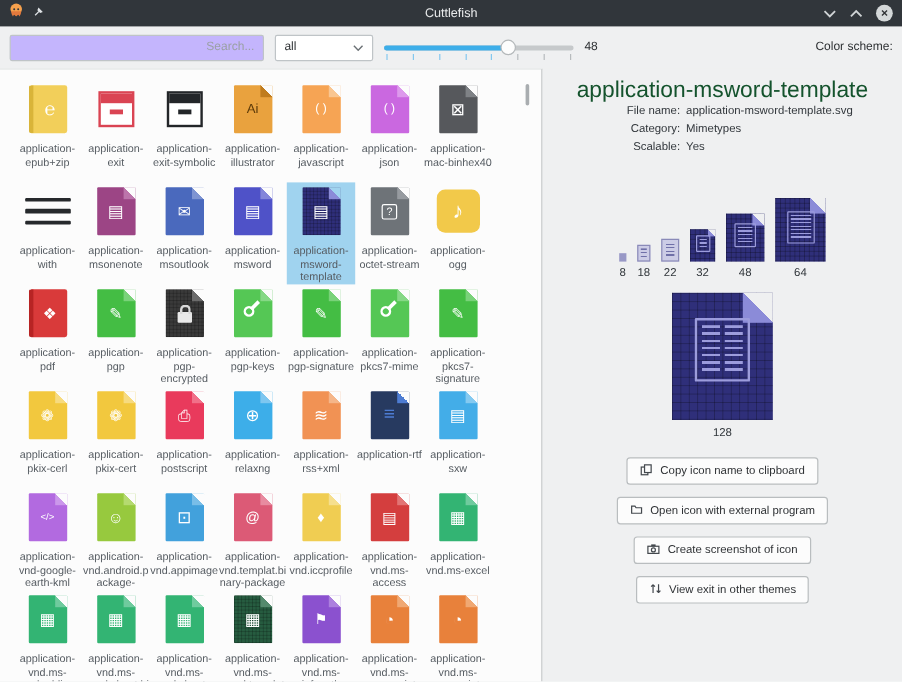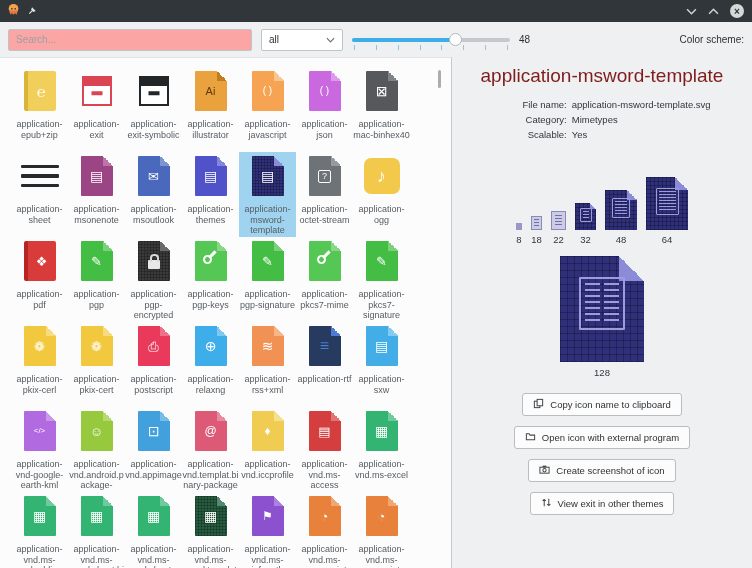--- a/index.html
+++ b/index.html
@@ -12,22 +12,22 @@
   .titlebar { height:22px; background:#31363b; position:relative; display:flex; align-items:center; flex:none; }
   .tb-left { display:flex; align-items:center; gap:7px; margin-left:7px; z-index:2; }
   .tb-title { position:absolute; left:0; right:0; text-align:center; font-size:10.5px; color:#e9ebec; }
   .tb-right { margin-left:auto; display:flex; align-items:center; gap:11px; margin-right:8px; z-index:2; }
   .winbtn { display:flex; align-items:center; justify-content:center; cursor:default; }
   .closebtn { width:14px; height:14px; border-radius:50%; background:#d4d8d9; color:#2e3134;
               font-size:10px; line-height:13px; text-align:center; font-weight:bold; }
 
   
   .toolbar { height:35px; display:flex; align-items:center; padding:0 8px; gap:9px; background:#eff0f1; flex:none; }
-  .search { width:244px; height:22px; background:#fca5a5; border:1px solid #bfc4c7; border-radius:2px;
-            font-size:10px; padding:0 7px; color:#2e3134; font-family:inherit; outline:none; }
+  .search { width:212px; height:22px; background:#c4b5fd; border:1px solid #bfc4c7; border-radius:2px;
+            font-size:10px; padding:0 7px; color:#2e3134; font-family:inherit; outline:none;text-align:right; }
   .search::placeholder { color:#9aa0a4; }
   .combo { height:22px; background:#fff; border:1px solid #bfc4c7; border-radius:2px; display:flex;
            align-items:center; font-size:10px; padding:0 7px; color:#2e3134; }
   .combo svg { margin-left:auto; }
   .combo-all { width:82px; }
   .combo-scheme { width:148px; }
 
   .slider { position:relative; width:158px; height:22px; }
   .slider .track { position:absolute; left:0; right:0; top:9px; height:4px; background:#c6c9cb; border-radius:2px; }
   .slider .fill  { position:absolute; left:0; width:66%; top:9px; height:4px; background:#3daee9; border-radius:2px; }
@@ -73,21 +73,21 @@
   .g-lock::before { content:""; position:absolute; left:2px; top:-6px; width:5px; height:6px;
                     border:2px solid #d8d8d8; border-bottom:none; border-radius:4px 4px 0 0; }
   .g-key { position:relative; width:9px; height:9px; border:2.5px solid #fff; border-radius:50%;
            transform:rotate(-45deg); margin:-4px 6px 0 0; z-index:1; }
   .g-key::after { content:""; position:absolute; left:100%; top:50%; width:9px; height:2.5px;
                   margin-top:-1.5px; background:#fff; }
 
   
   .right { flex:1; background:#eff0f1; display:flex; flex-direction:column; align-items:center;
            padding-top:8px; overflow:hidden; }
-  .dtitle { font-size:19px; color:#7f1d1d; margin-bottom:12px; }
+  .dtitle { font-size:19px; color:#14532d; }
   .fields { display:grid; grid-template-columns:auto auto; gap:4px 5px; font-size:9.5px; color:#31363b; }
   .fields .k { text-align:right;margin-left:29px; }
   .fields .v { text-align:left; }
   .previews { display:flex; align-items:flex-end; gap:9px; margin-top:27px; height:78px; }
   .pv { display:flex; flex-direction:column; align-items:center; gap:4px; font-size:9.5px; color:#31363b; }
   .large { margin-top:11px; display:flex; flex-direction:column; align-items:center; gap:5px;
            font-size:9.5px; color:#31363b; }
   .navydoc { position:relative; background:#2f2f7a; display:flex; justify-content:center; }
   .navydoc .fold2 { position:absolute; top:0; right:0;
                     background:linear-gradient(to bottom left, #eff0f1 50%, #8b8bd8 50%); }
@@ -119,20 +119,21 @@
           <circle cx="8.8" cy="6.2" r="0.9" fill="#31363b"></circle>
         </svg>
       </span>
       <span>
         <svg width="11" height="11" viewBox="0 0 12 12">
           <path d="M2.5 9.5 L6 6" stroke="#dfe3e6" stroke-width="1.2" fill="none"></path>
           <path d="M5.5 2.5 l4 4 -2.5 1 -2.5-2.5 z" fill="#dfe3e6"></path>
         </svg>
       </span>
     </div>
+    <div class="tb-title">Cuttlefish</div>
     <div class="tb-right">
       <span class="winbtn">
         <svg width="11" height="7" viewBox="0 0 10 6">
             <path d="M1 1l4 4 4-4" fill="none" stroke="#cfd3d5" stroke-width="1.4"></path>
           </svg>
       </span>
       <span class="winbtn">
         <svg width="11" height="7" viewBox="0 0 10 6">
             <path d="M1 5l4-4 4 4" fill="none" stroke="#cfd3d5" stroke-width="1.4"></path>
           </svg>
@@ -257,21 +258,21 @@
           <div class="cell">
             <div class="iconbox">
               <span class="menu">
                 <i></i>
                 <i></i>
                 <i></i>
               </span>
             </div>
             <div class="lbl">
               <div>application-</div>
-              <div>sheet</div>
+              <div>with</div>
             </div>
           </div>
           <div class="cell">
             <div class="iconbox">
               <span class="doc" style="background-color: rgb(156, 69, 133); --foldc: #bc74ab;">
                 <span class="fold"></span>
                 <span class="g" style="font-size: 14px;">▤</span>
               </span>
             </div>
             <div class="lbl">
@@ -293,21 +294,21 @@
           </div>
           <div class="cell">
             <div class="iconbox">
               <span class="doc" style="background-color: rgb(79, 82, 200); --foldc: #8486da;">
                 <span class="fold"></span>
                 <span class="g" style="font-size: 14px;">▤</span>
               </span>
             </div>
             <div class="lbl">
               <div>application-</div>
-              <div>themes</div>
+              <div>msword</div>
             </div>
           </div>
           <div class="cell selected">
             <div class="iconbox">
               <span class="doc checker" style="background-color: rgb(47, 47, 122); --foldc: #8b8bd8;">
                 <span class="fold"></span>
                 <span class="g" style="font-size: 14px;">▤</span>
               </span>
             </div>
             <div class="lbl">

